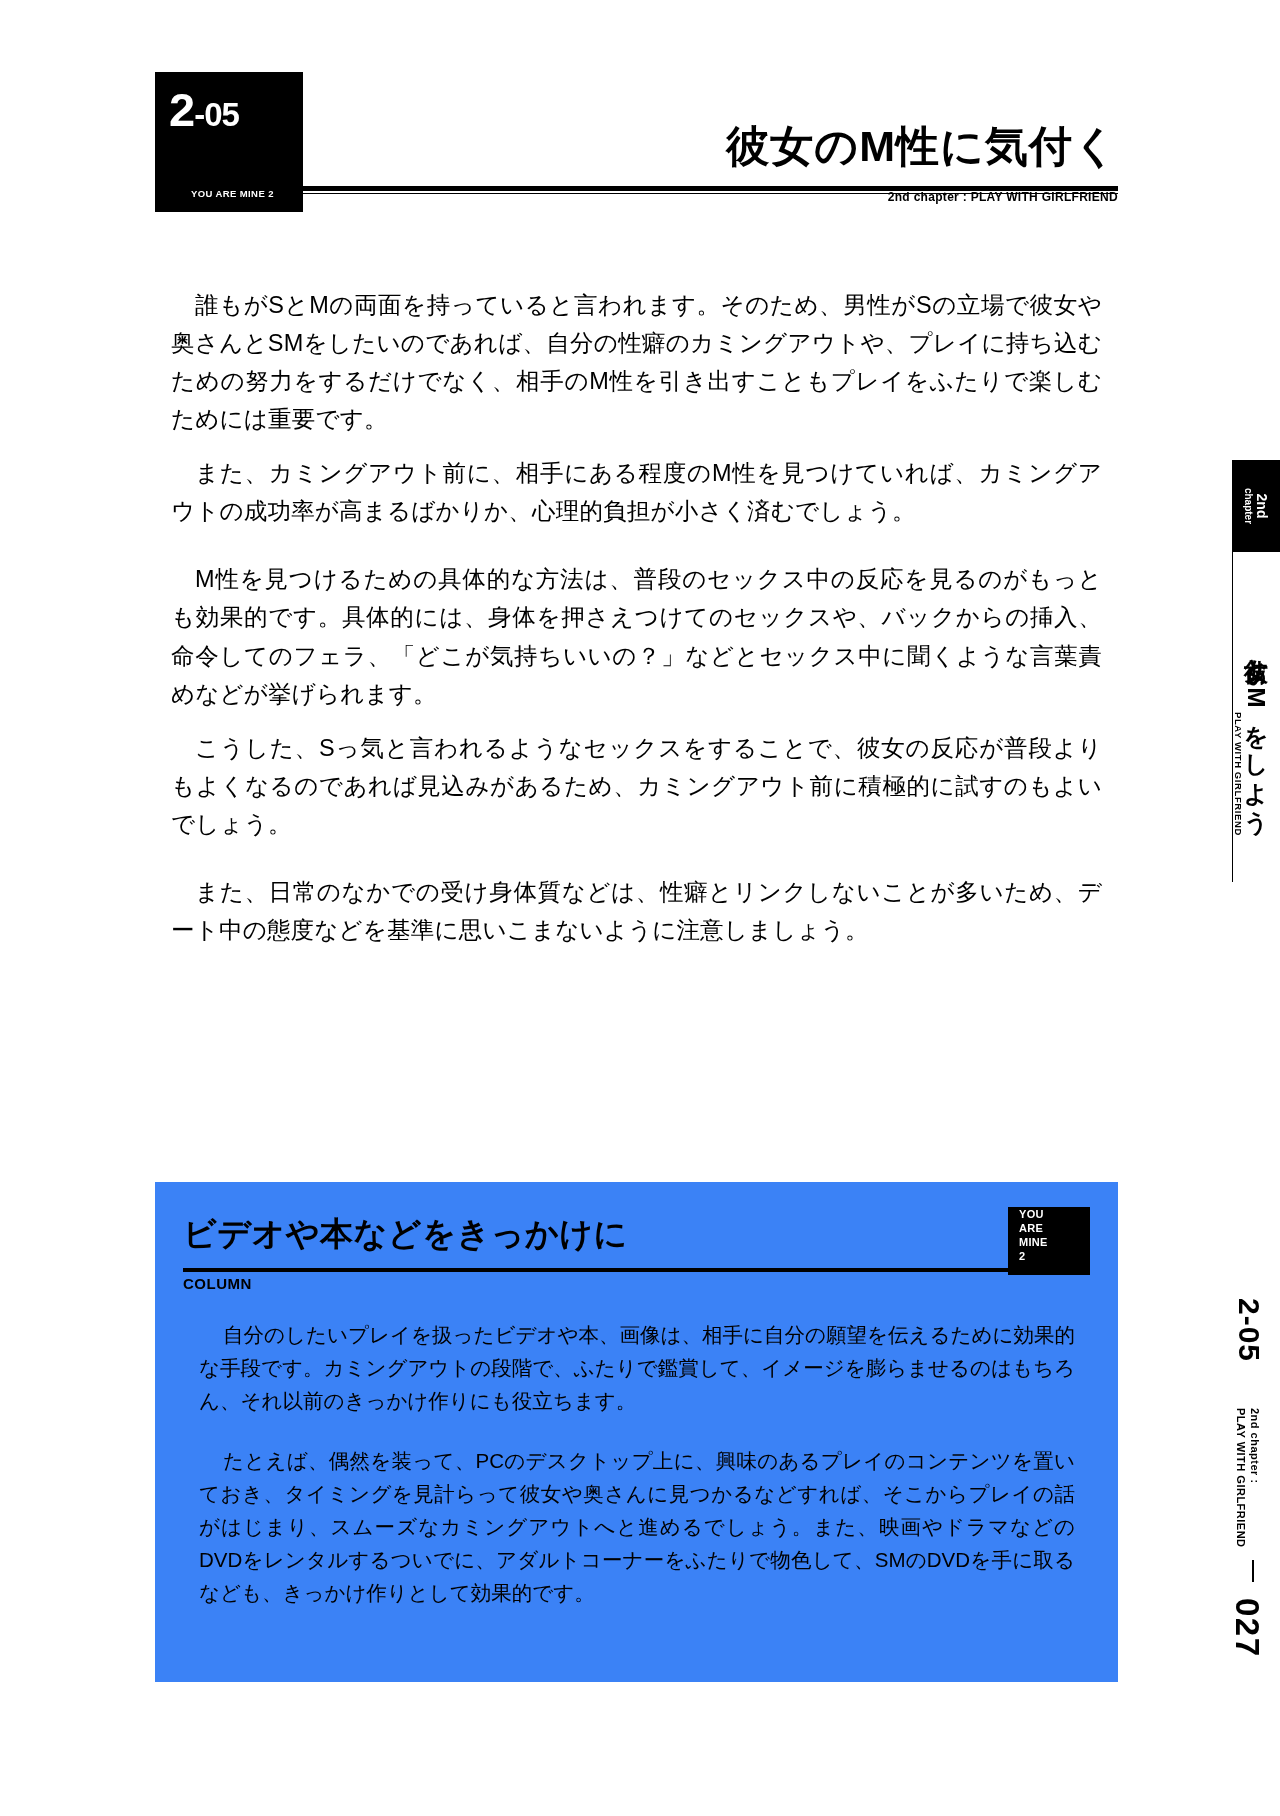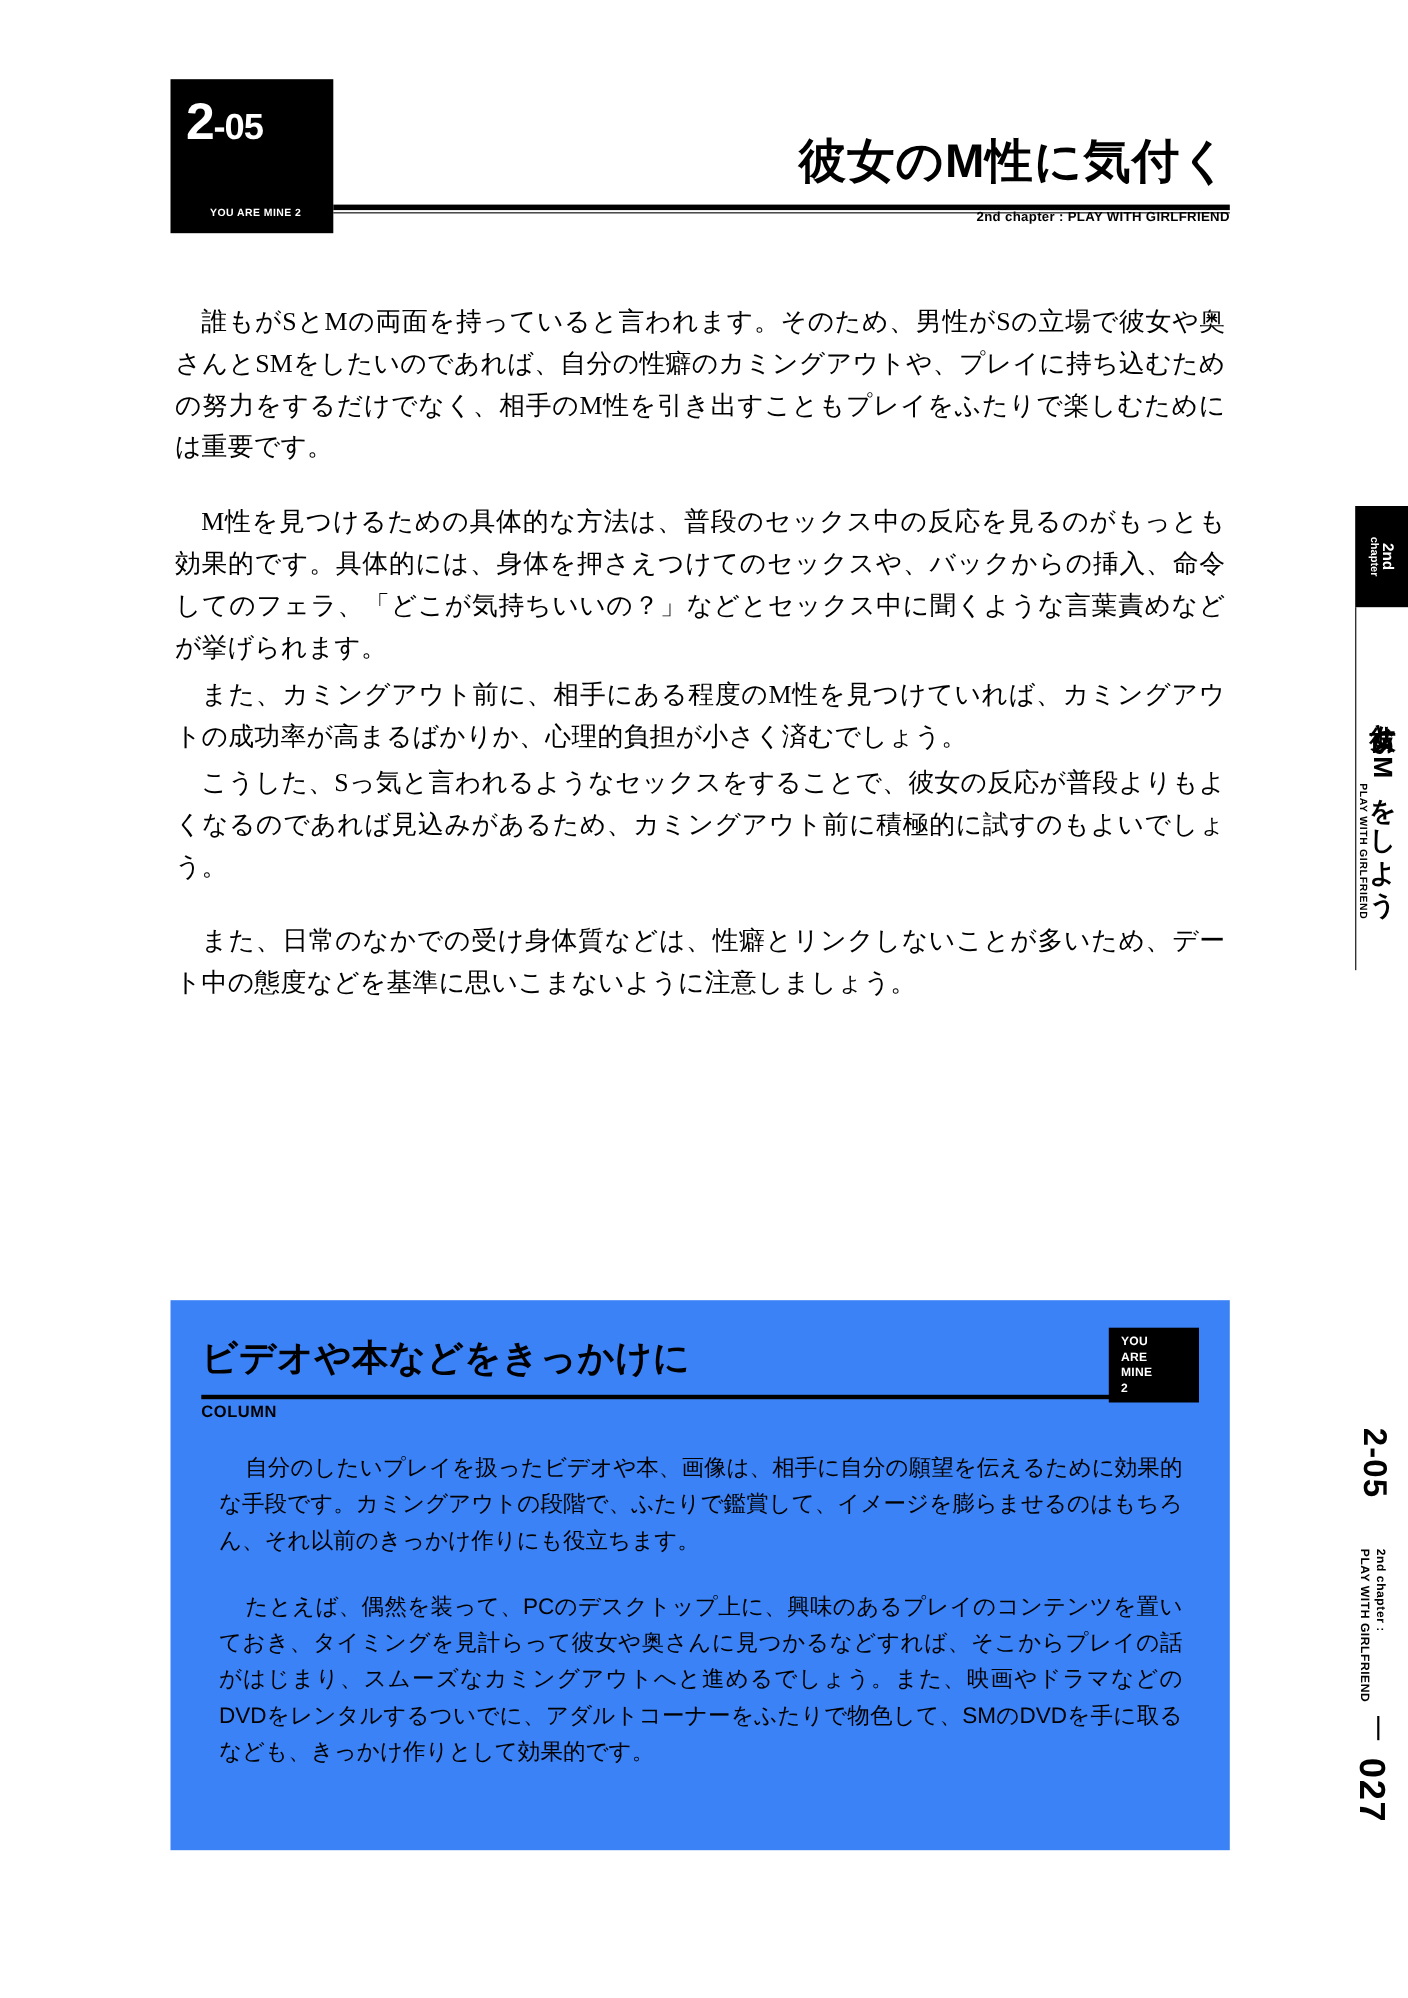--- a/index.html
+++ b/index.html
@@ -93,27 +93,26 @@
   }
 
   
   .body-col {
     position: absolute;
     left: 155px;
     top: 270px;
     width: 963px;
   }
   .body-col p {
-    margin: 4px;
+    margin: 16px;
     font-size: 23.5px;
     line-height: 1.62;
     text-align: justify;
     text-justify: inter-ideograph;
     letter-spacing: 0.2px;
-    font-family: Liberation Serif, serif;
   }
   .indent { text-indent: 24px; }
   .gap-sm { margin-top: 0 !important; }
   .gap-para { margin-top: 30px !important; }
 
   
   .tab-black {
     position: absolute;
     right: 0;
     top: 460px;
@@ -247,21 +246,20 @@
     position: absolute;
     right: 28px;
     top: 25px;
     width: 82px;
     height: 68px;
     background: #000000;
     color: #ffffff;
     display: flex;
     flex-direction: column;
     align-items: flex-start;
-    justify-content: center;
     padding-left: 11px;
     box-sizing: border-box;
   }
   .column-badge span {
     font-size: 11px;
     font-weight: bold;
     line-height: 1.28;
     letter-spacing: 0.3px;
   }
   .column-body {
@@ -290,22 +288,22 @@
   </div>
 
   <div class="title-rule"></div>
   <div class="title-rule-thin"></div>
 
   <div class="chapter-title">彼女のM性に気付く</div>
   <div class="chapter-sub">2nd chapter : PLAY WITH GIRLFRIEND</div>
 
   <div class="body-col">
     <p class="indent">誰もがSとMの両面を持っていると言われます。そのため、男性がSの立場で彼女や奥さんとSMをしたいのであれば、自分の性癖のカミングアウトや、プレイに持ち込むための努力をするだけでなく、相手のM性を引き出すこともプレイをふたりで楽しむためには重要です。</p>
+    <p class="indent gap-sm">また、カミングアウト前に、相手にある程度のM性を見つけていれば、カミングアウトの成功率が高まるばかりか、心理的負担が小さく済むでしょう。</p>
     <p class="indent gap-para">M性を見つけるための具体的な方法は、普段のセックス中の反応を見るのがもっとも効果的です。具体的には、身体を押さえつけてのセックスや、バックからの挿入、命令してのフェラ、「どこが気持ちいいの？」などとセックス中に聞くような言葉責めなどが挙げられます。</p>
-    <p class="indent gap-sm">また、カミングアウト前に、相手にある程度のM性を見つけていれば、カミングアウトの成功率が高まるばかりか、心理的負担が小さく済むでしょう。</p>
     <p class="indent gap-sm">こうした、Sっ気と言われるようなセックスをすることで、彼女の反応が普段よりもよくなるのであれば見込みがあるため、カミングアウト前に積極的に試すのもよいでしょう。</p>
     <p class="indent gap-para">また、日常のなかでの受け身体質などは、性癖とリンクしないことが多いため、デート中の態度などを基準に思いこまないように注意しましょう。</p>
   </div>
 
   <div class="tab-black">
     <div class="vtext">
       <div>
         <span class="l1">2nd</span>
         <span class="l2">chapter</span>
       </div>

